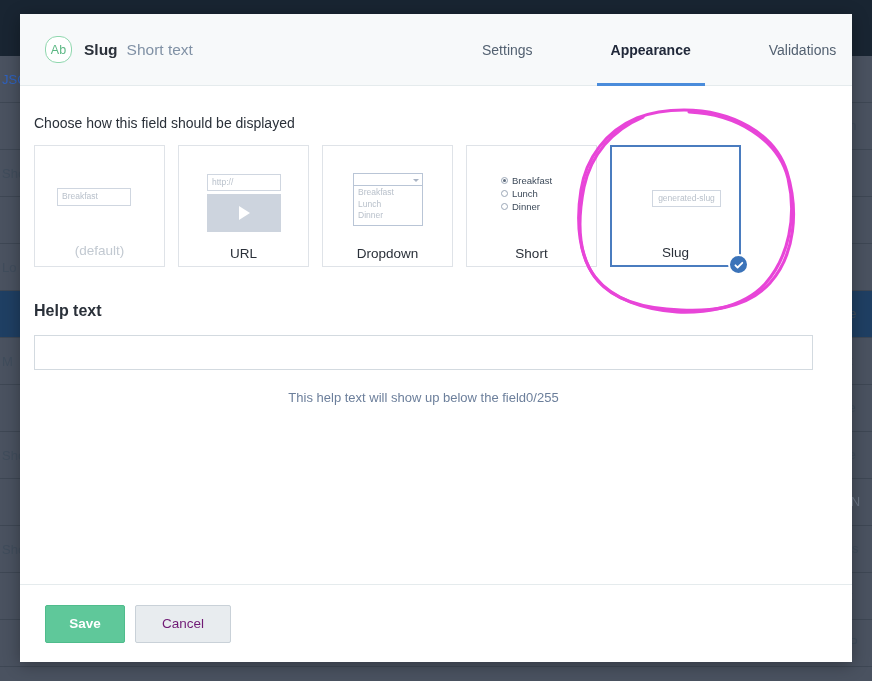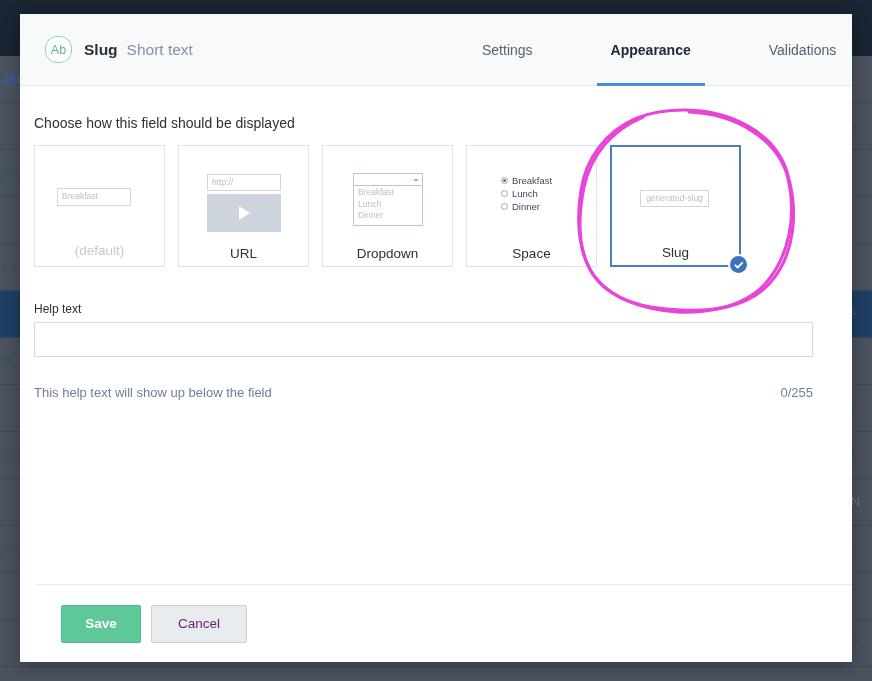--- a/index.html
+++ b/index.html
@@ -140,38 +140,38 @@
   .art-radio { padding-top: 28px; padding-left: 34px; }
   .art-radio .rw { display: flex; align-items: center; gap: 4px; line-height: 13px; }
   .art-radio .ro {
     width: 7px; height: 7px; border-radius: 50%;
     border: 1px solid #9aa6b6; background: #fff; flex: none;
     display: flex; align-items: center; justify-content: center;
   }
   .art-radio .ro.on::after { content:""; width: 3px; height: 3px; border-radius: 50%; background: #5e6b7c; }
   .art-radio .rl { font-size: 9.5px; color: #3d4a5a; }
   .art-slug .mini-input {
-    left: 28px; top: 43px; width: 69px; height: 17px;
+    left: 40px; top: 43px; width: 69px; height: 17px;
     text-align: center; padding: 2px 2px;
   }
 
   
   .help-block { margin-top: 35px; }
-  .help-label { font-size: 12px; font-weight: normal; color: #2a3039; margin-bottom: 6px; }
+  .help-label { font-size: 16px; font-weight: bold; color: #2a3039; margin-bottom: 15px; }
   .help-input {
     width: 779px; height: 35px; border: 1px solid #d3dae0; background: #fff;
     font-family: "Liberation Sans", sans-serif; font-size: 13.5px;
     color: #2a3039; padding: 0 9px; display: block;
   }
-  .help-row { display: flex; justify-content: space-between; width: 779px; margin-top: 28px; }
+  .help-row { display: flex; justify-content: center; width: 779px; margin-top: 20px; }
   .help-hint, .help-count { font-size: 13px; color: #6c7f9b; }
 
   .modal-footer {
     height: 78px; border-top: 1px solid #e5ebed;
-    display: flex; align-items: center; padding-left: 25px; gap: 10px; margin-left: 16px;
+    display: flex; align-items: center; padding-left: 25px; gap: 10px;
   }
   .btn {
     font-family: "Liberation Sans", sans-serif; font-size: 13.5px;
     border-radius: 2px; cursor: pointer; height: 38px;
   }
   .btn-save {
     width: 80px; background: #5fc89a; border: 1px solid #4fbc8c; color: #fff; font-weight: bold;
   }
   .btn-cancel {
     width: 96px; background: #e8ecef; border: 1px solid #c9d1d8; color: #701a75;
@@ -380,21 +380,21 @@
           </div>
           <div class="rw">
             <span class="ro"></span>
             <span class="rl">Lunch</span>
           </div>
           <div class="rw">
             <span class="ro"></span>
             <span class="rl">Dinner</span>
           </div>
         </div>
-        <div class="card-label">Space</div>
+        <div class="card-label">Short</div>
       </div>
 
       <div class="card selected">
         <div class="card-art art-slug">
           <div class="mini-input">generated-slug</div>
         </div>
         <div class="card-label">Slug</div>
         <div class="check-badge">
           <svg width="12" height="12" viewBox="0 0 12 12">
               <path d="M2.4 6.3 L4.6 8.5 L9.3 3.8" fill="none" stroke="#fff" stroke-width="1.8" stroke-linecap="round" stroke-linejoin="round"></path>

